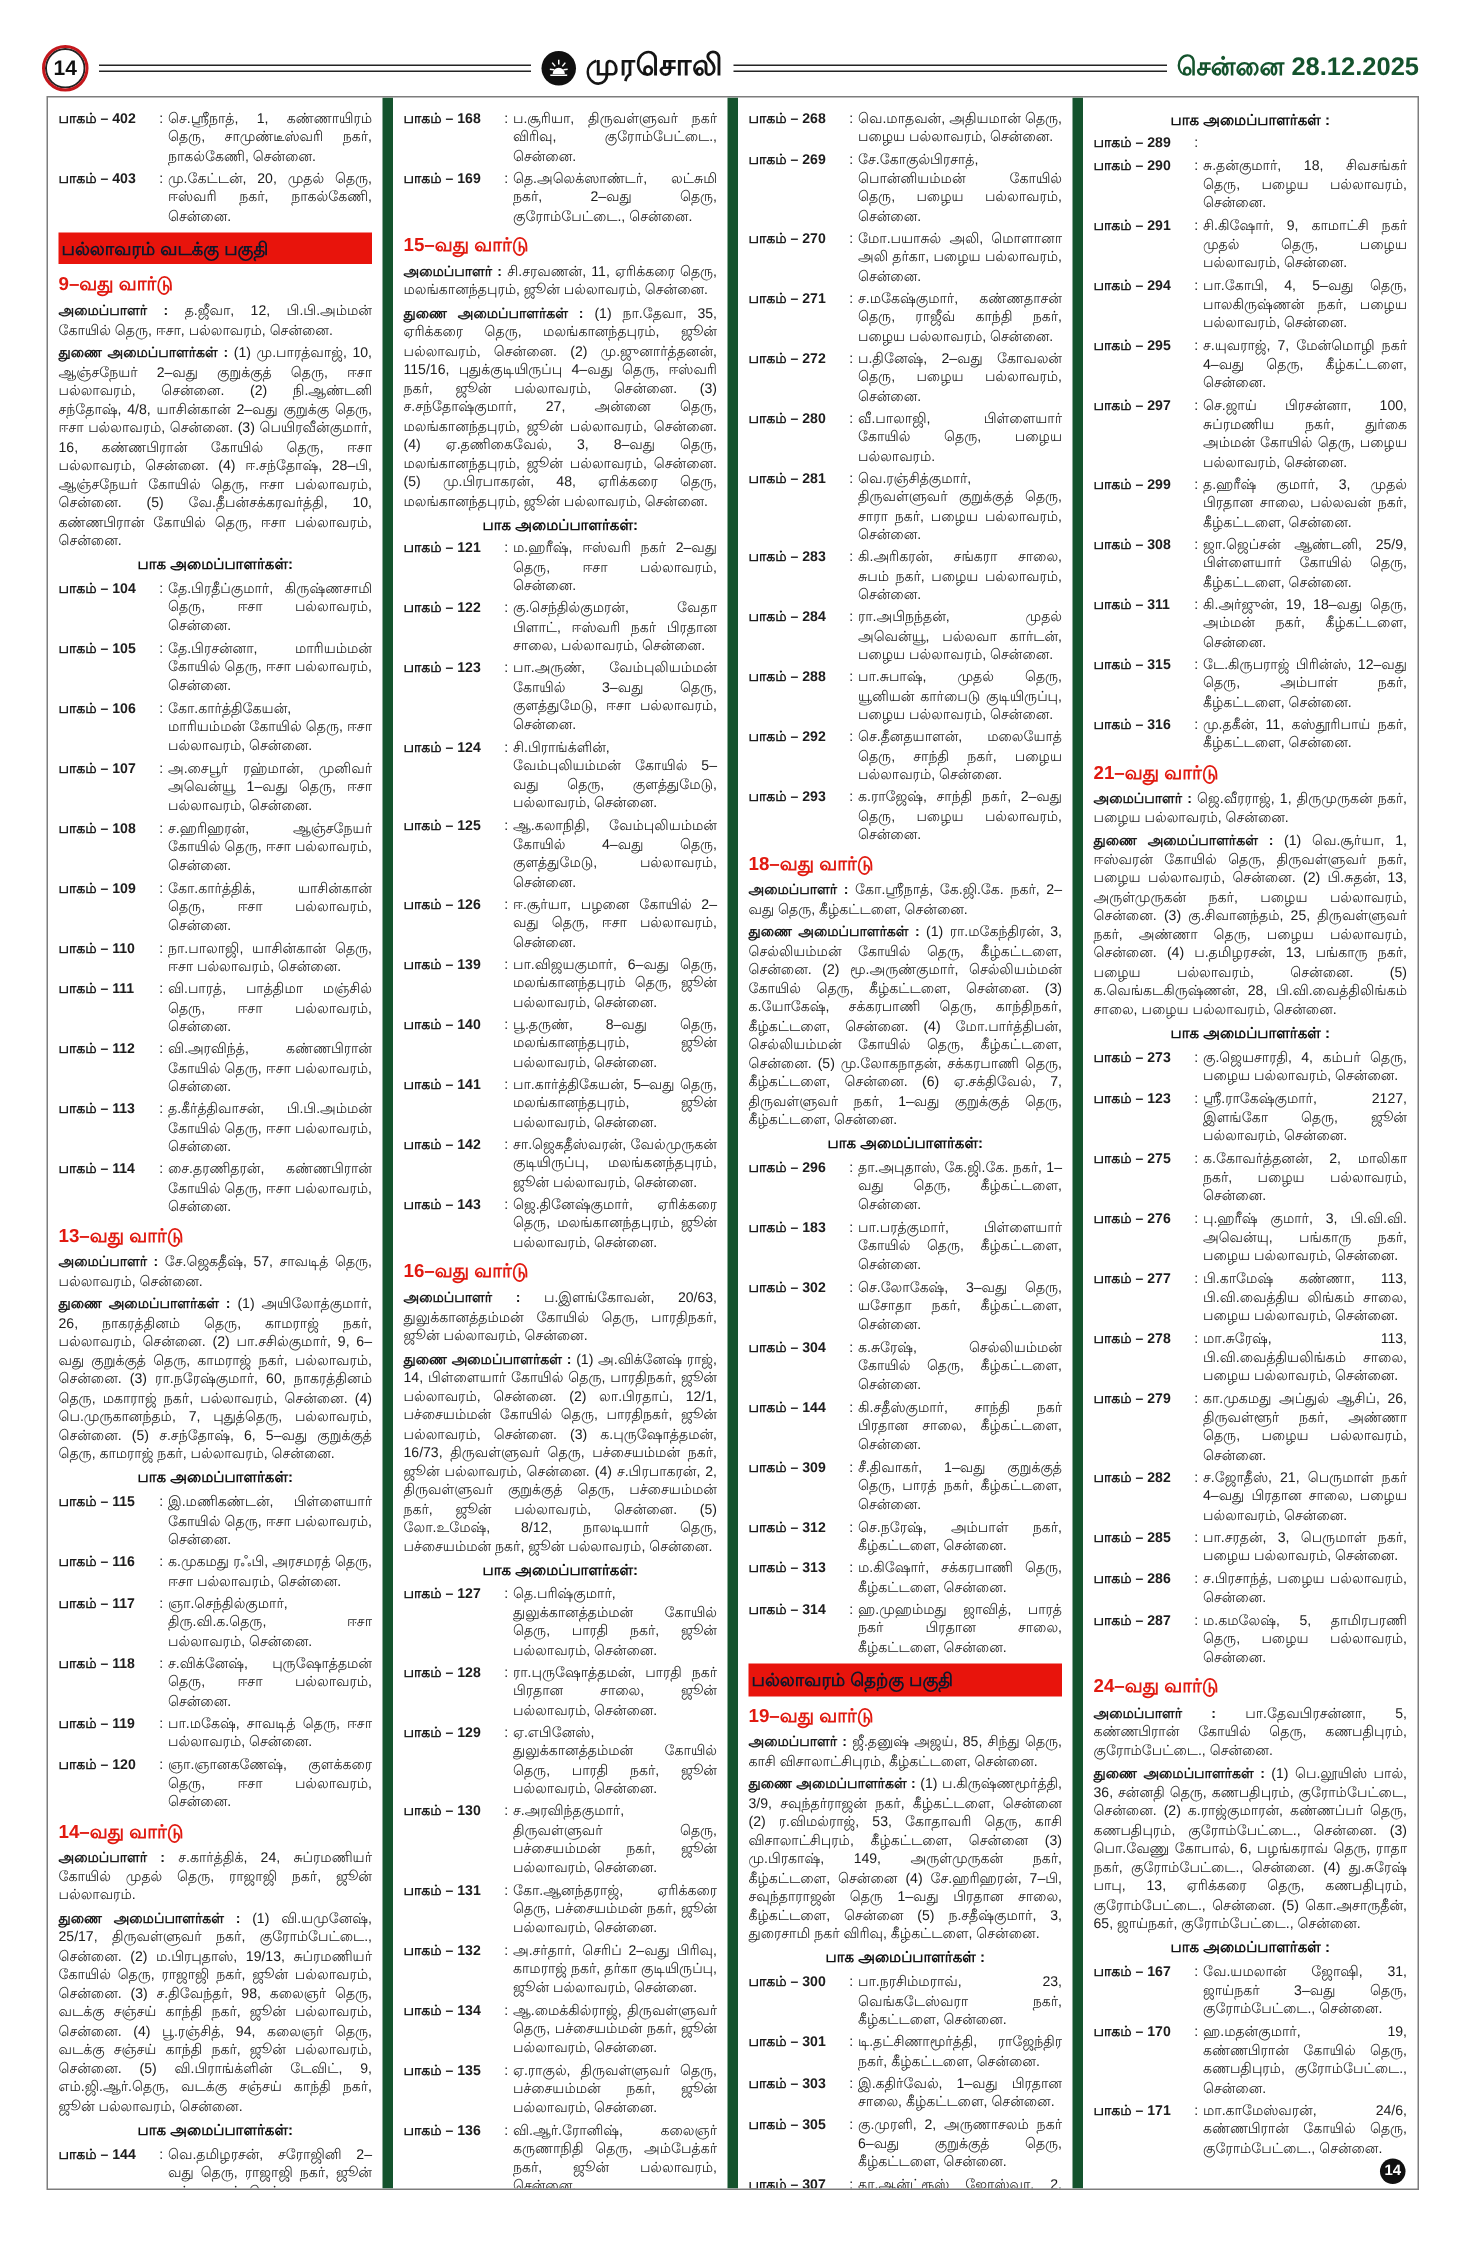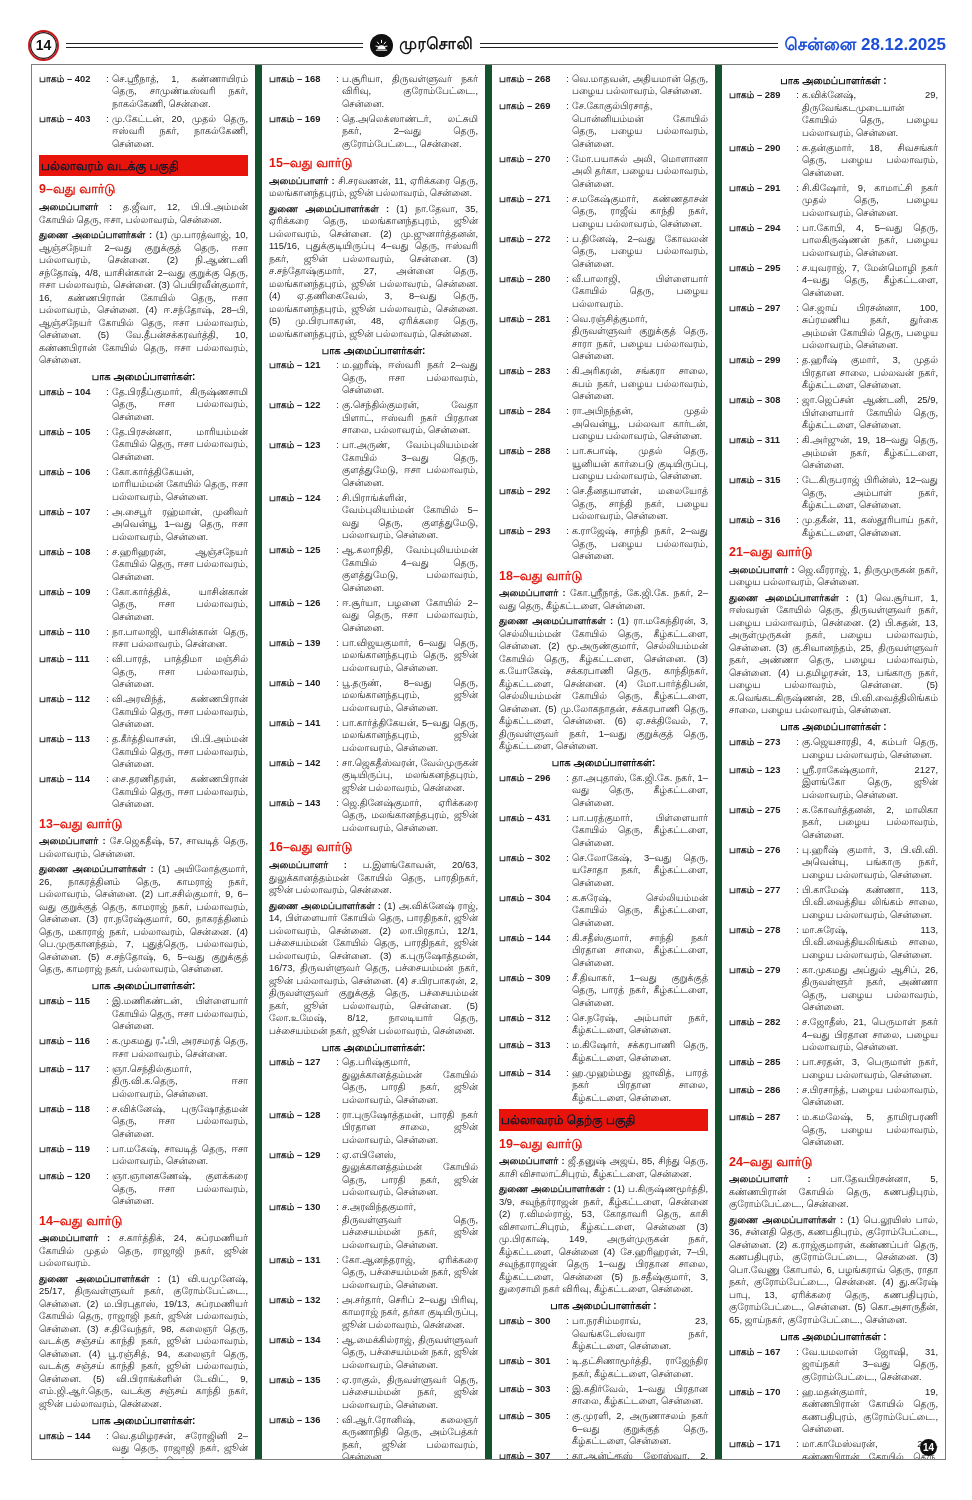--- a/index.html
+++ b/index.html
@@ -12,22 +12,22 @@
   .header{position:absolute;left:28px;right:26px;top:30px;height:30px;
     display:flex;align-items:center;gap:7px;}
   .page-circle{width:27px;height:27px;border-radius:50%;background:#fff;
     border:2.5px solid #c4171c;box-shadow:inset 0 0 0 1.3px #222;
     display:flex;align-items:center;justify-content:center;
     font-weight:bold;font-size:14px;color:#111;flex:0 0 auto;}
   .rule{flex:1 1 auto;height:5px;border-top:1.7px solid #232323;border-bottom:1.7px solid #232323;box-sizing:border-box;}
   .logo{display:flex;align-items:center;gap:6px;flex:0 0 auto;}
   .sun-circle{width:23px;height:23px;border-radius:50%;background:#101010;
     display:flex;align-items:center;justify-content:center;flex:0 0 auto;}
-  .masthead{font-size:16px;font-weight:bold;color:#141414;letter-spacing:.5px;}
-  .dateline{font-size:17px;font-weight:bold;color:#1d4ed8;flex:0 0 auto;}
+  .masthead{font-size:20px;font-weight:bold;color:#141414;letter-spacing:.5px;}
+  .dateline{font-size:17px;font-weight:bold;color:#14532d;flex:0 0 auto;}
   
   .paper-box{position:absolute;left:31px;right:26px;top:64px;bottom:40px;
     border:1.2px solid #7d7d7d;background:#fff;overflow:hidden;}
   .columns{display:flex;width:100%;height:100%;}
   .col{flex:1 1 0;min-width:0;padding:5px 7px 4px 7px;border-right:7px solid #14532d;
     font-size:9.4px;line-height:1.33;text-align:justify;overflow:hidden;}
   .col:last-child{border-right:none;}
   .entry{display:flex;margin:2.5px 0;}
   .entry-label{flex:0 0 64px;font-weight:bold;white-space:nowrap;}
   .entry-colon{flex:0 0 9px;text-align:center;}
@@ -382,21 +382,21 @@
         <div class="ward">18–வது வார்டு</div>
         <div class="para"><b class="para-lead">அமைப்பாளர் : </b><span class="para-text">கோ.ஸ்ரீநாத், கே.ஜி.கே. நகர், 2–வது தெரு, கீழ்கட்டளை, சென்னை.</span></div>
         <div class="para"><b class="para-lead">துணை அமைப்பாளர்கள் : </b><span class="para-text">(1) ரா.மகேந்திரன், 3, செல்லியம்மன் கோயில் தெரு, கீழ்கட்டளை, சென்னை. (2) மூ.அருண்குமார், செல்லியம்மன் கோயில் தெரு, கீழ்கட்டளை, சென்னை. (3) க.யோகேஷ், சக்கரபாணி தெரு, காந்திநகர், கீழ்கட்டளை, சென்னை. (4) மோ.பார்த்திபன், செல்லியம்மன் கோயில் தெரு, கீழ்கட்டளை, சென்னை. (5) மு.லோகநாதன், சக்கரபாணி தெரு, கீழ்கட்டளை, சென்னை. (6) ஏ.சக்திவேல், 7, திருவள்ளுவர் நகர், 1–வது குறுக்குத் தெரு, கீழ்கட்டளை, சென்னை.</span></div>
         <div class="subhead">பாக அமைப்பாளர்கள்:</div>
         <div class="entry">
           <span class="entry-label">பாகம் – 296</span>
           <span class="entry-colon">:</span>
           <span class="entry-text">தா.அபுதாஸ், கே.ஜி.கே. நகர், 1–வது தெரு, கீழ்கட்டளை, சென்னை.</span>
         </div>
         <div class="entry">
-          <span class="entry-label">பாகம் – 431</span>
+          <span class="entry-label">பாகம் – 183</span>
           <span class="entry-colon">:</span>
           <span class="entry-text">பா.பரத்குமார், பிள்ளையார் கோயில் தெரு, கீழ்கட்டளை, சென்னை.</span>
         </div>
         <div class="entry">
           <span class="entry-label">பாகம் – 302</span>
           <span class="entry-colon">:</span>
           <span class="entry-text">செ.லோகேஷ், 3–வது தெரு, யசோதா நகர், கீழ்கட்டளை, சென்னை.</span>
         </div>
         <div class="entry">
           <span class="entry-label">பாகம் – 304</span>
@@ -457,21 +457,20 @@
           <span class="entry-label">பாகம் – 307</span>
           <span class="entry-colon">:</span>
           <span class="entry-text">தா.ஆன்ட்ரூஸ் ஜோஸ்வா, 2, அருள்முருகன் நகர், கீழ்கட்டளை, சென்னை.</span>
         </div>
       </div>
       <div class="col">
         <div class="subhead">பாக அமைப்பாளர்கள் :</div>
         <div class="entry">
           <span class="entry-label">பாகம் – 289</span>
           <span class="entry-colon">:</span>
-          <span class="entry-text">க.விக்னேஷ், 29, திருவேங்கடமுடையான் கோயில் தெரு, பழைய பல்லாவரம், சென்னை.</span>
         </div>
         <div class="entry">
           <span class="entry-label">பாகம் – 290</span>
           <span class="entry-colon">:</span>
           <span class="entry-text">சு.தன்குமார், 18, சிவசங்கர் தெரு, பழைய பல்லாவரம், சென்னை.</span>
         </div>
         <div class="entry">
           <span class="entry-label">பாகம் – 291</span>
           <span class="entry-colon">:</span>
           <span class="entry-text">சி.கிஷோர், 9, காமாட்சி நகர் முதல் தெரு, பழைய பல்லாவரம், சென்னை.</span>

